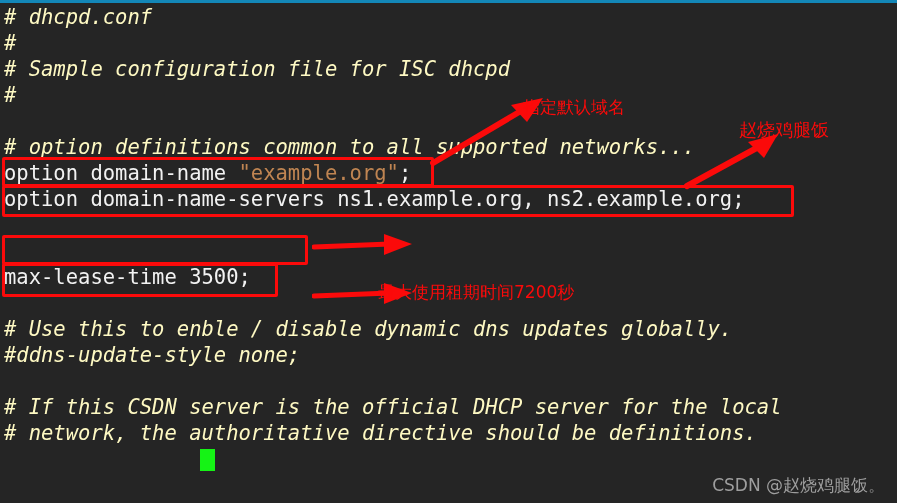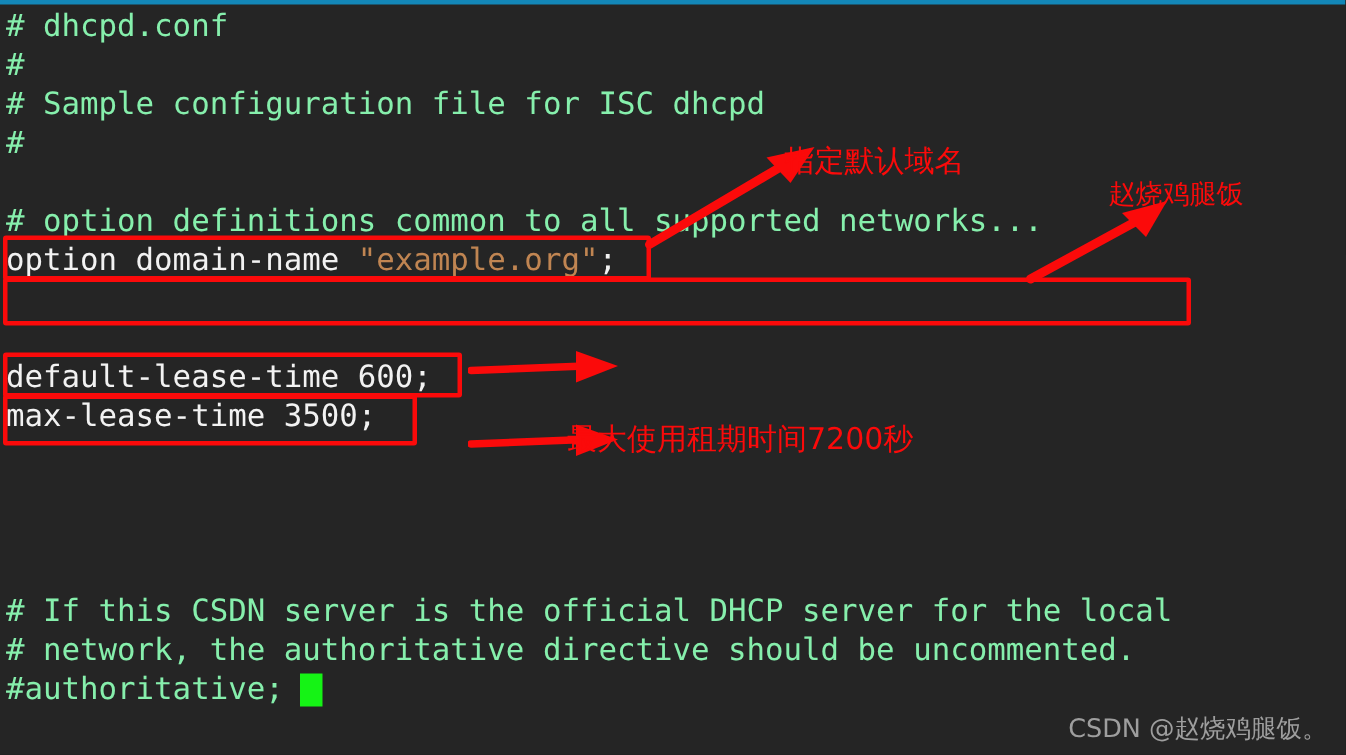--- a/index.html
+++ b/index.html
@@ -23,21 +23,21 @@
   }
   .code{
     position:absolute;
     left:4px;
     font-family:"DejaVu Sans Mono","Liberation Mono",monospace;
     font-size:20.5px;
     line-height:26px;
     white-space:pre;
     letter-spacing:0px;
   }
-  .comment{ color:#86efac; }
+  .comment{ color:#fef9c3;font-style:italic; }
   .plain{ color:#f2f2f2; }
   .str{ color:#c08552; }
 
   .cursor{
     position:absolute;
     width:15px;
     height:22px;
     background:#15f315;
   }
 
@@ -48,21 +48,21 @@
     border-radius:2px;
     box-sizing:border-box;
     pointer-events:none;
   }
 
   
   .note{
     position:absolute;
     color:#fb0a0a;
     font-family:"DejaVu Sans","Liberation Sans",sans-serif;
-    font-size:20px;
+    font-size:17px;
     line-height:23px;
     white-space:nowrap;
   }
   .note.small{ font-size:18px; }
 
   .arrow{ position:absolute; }
 
   .watermark{
     position:absolute;
     right:12px;
@@ -82,25 +82,26 @@
   <div id="topbar"></div>
 
   <div class="code comment" style="top:4px"># dhcpd.conf</div>
   <div class="code comment" style="top:30px">#</div>
   <div class="code comment" style="top:56px"># Sample configuration file for ISC dhcpd</div>
   <div class="code comment" style="top:82px">#</div>
   <div class="code comment" style="top:134px"># option definitions common to all supported networks...</div>
 
   <div class="code plain" style="top:160px"><span>option domain-name </span><span class="str">"example.org"</span><span>;</span></div>
 
-  <div class="code plain" style="top:238px">default-lease-time 600;</div>
+  <div class="code plain" style="top:186px">option domain-name-servers ns1.example.org, ns2.example.org;</div>
   <div class="code plain" style="top:264px">max-lease-time 3500;</div>
+  <div class="code comment" style="top:316px"># Use this to enble / disable dynamic dns updates globally.</div>
+  <div class="code comment" style="top:342px">#ddns-update-style none;</div>
   <div class="code comment" style="top:394px"># If this CSDN server is the official DHCP server for the local</div>
-  <div class="code comment" style="top:420px"># network, the authoritative directive should be uncommented.</div>
-  <div class="code comment" style="top:446px">#authoritative;</div>
+  <div class="code comment" style="top:420px"># network, the authoritative directive should be definitions.</div>
 
   <div class="cursor" style="left:200px; top:449px;"></div>
 
   <div class="box" style="left:2px;  top:157px; width:432px; height:30px;"></div>
   <div class="box" style="left:2px;  top:185px; width:792px; height:32px;"></div>
   <div class="box" style="left:2px;  top:235px; width:306px; height:30px;"></div>
   <div class="box" style="left:2px;  top:263px; width:276px; height:34px;"></div>
 
   <svg class="arrow" style="left:425px; top:95px; width:125px; height:75px;" viewBox="0 0 125 75">
     <line x1="8" y1="68" x2="106" y2="10" stroke="#fb0a0a" stroke-width="6" stroke-linecap="round"></line>

